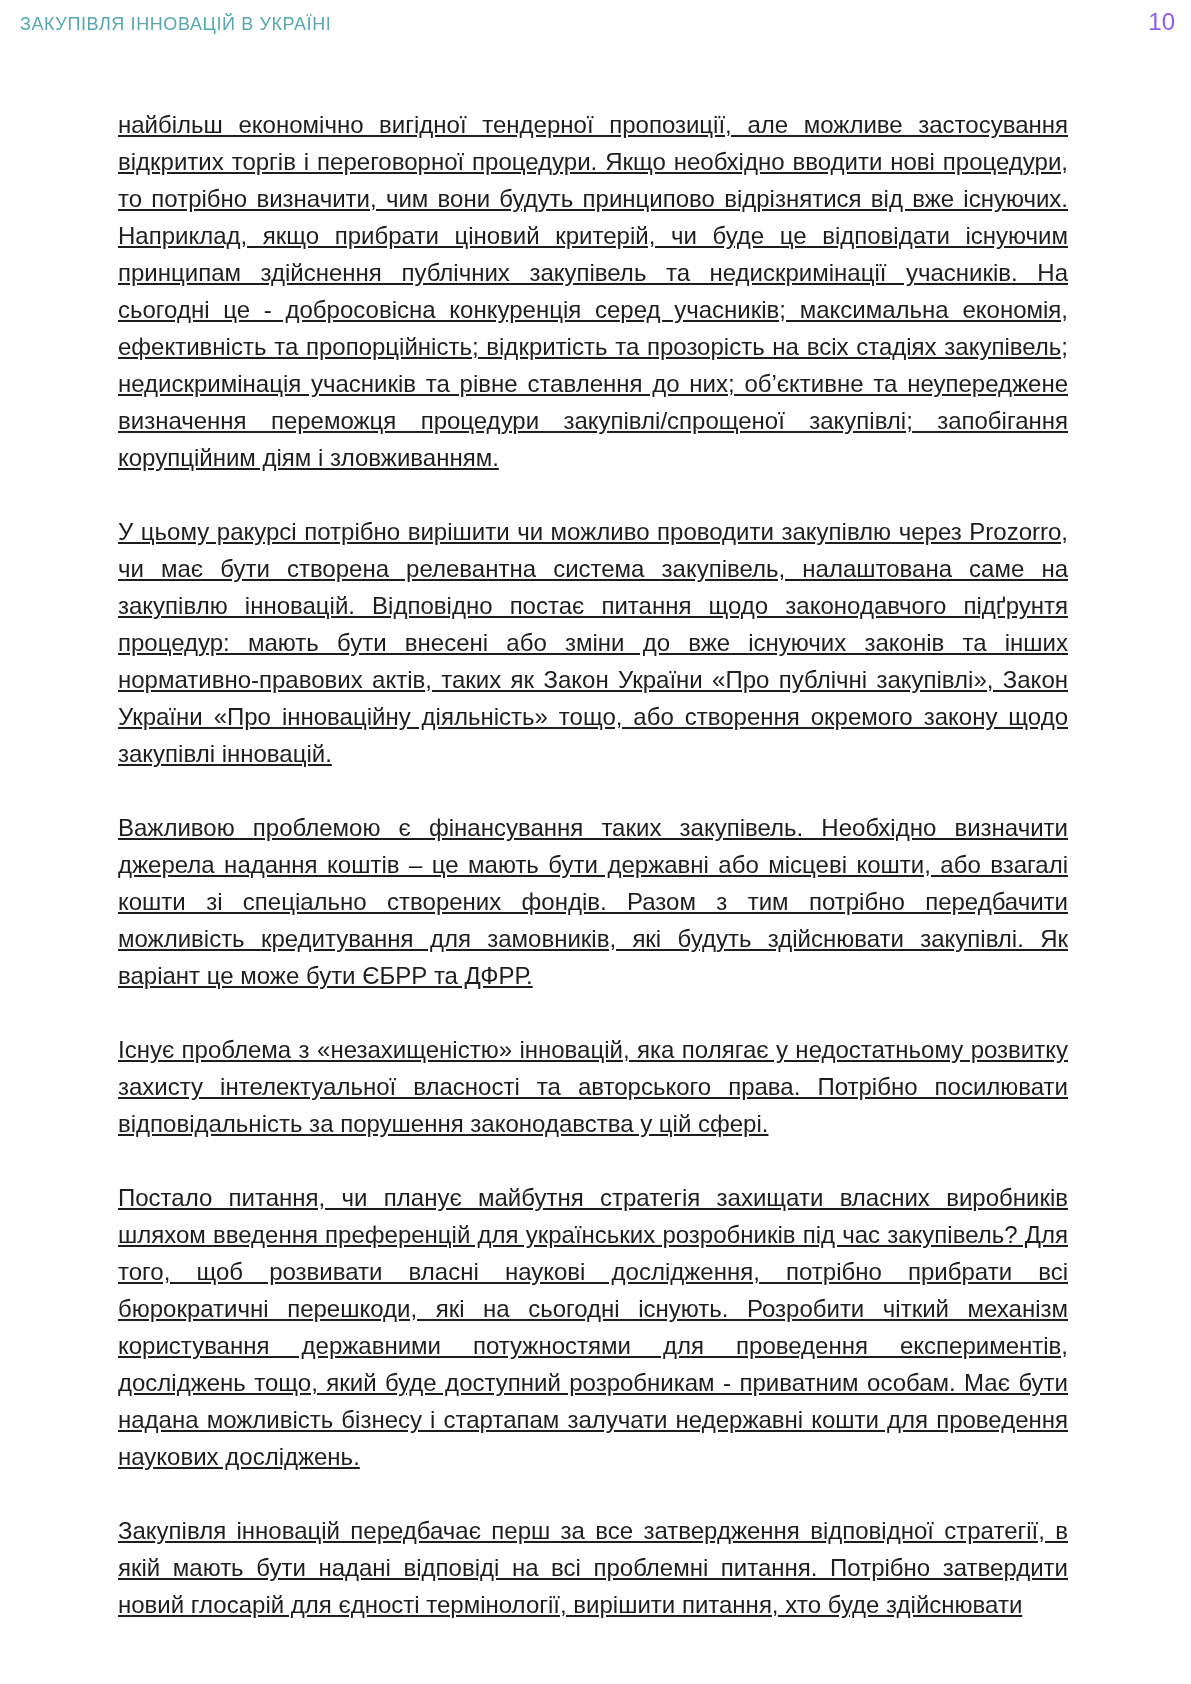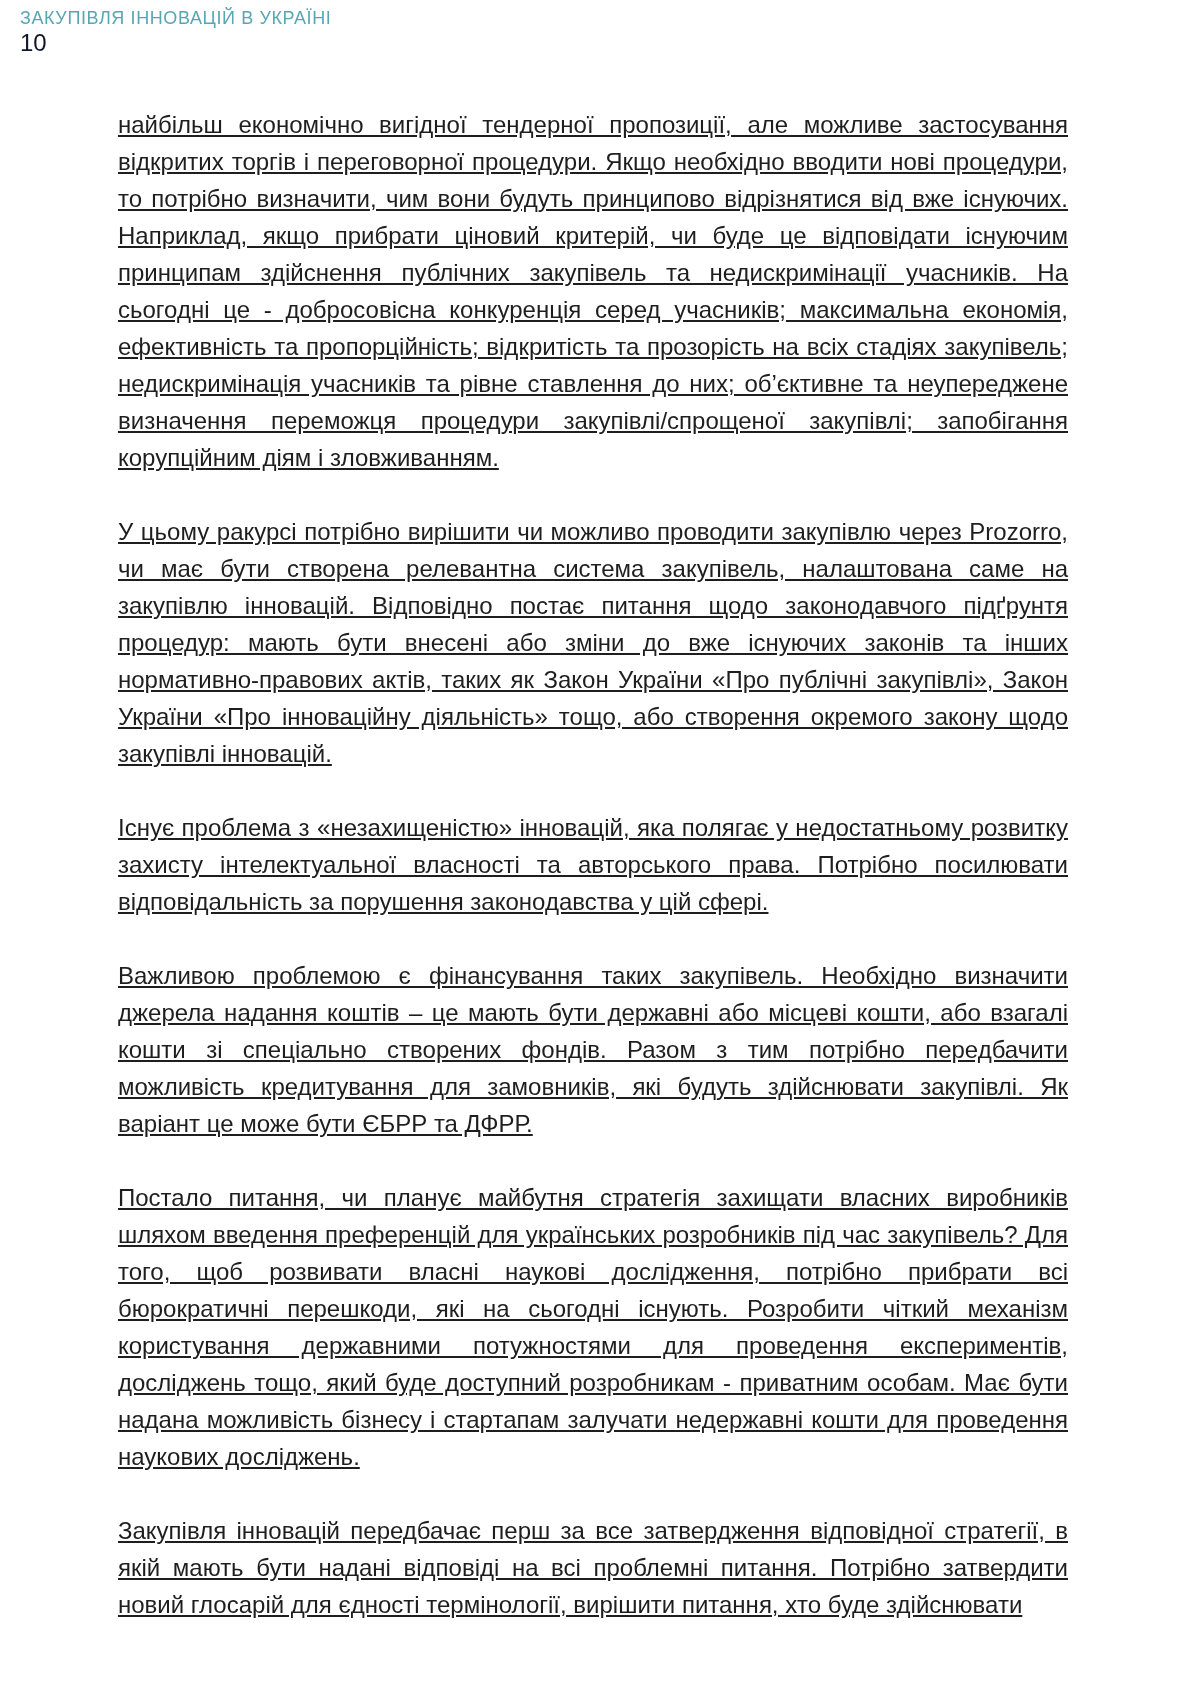--- a/index.html
+++ b/index.html
@@ -16,31 +16,30 @@
     overflow: hidden;
   }
   .page-header {
     position: absolute;
     top: 8px;
     left: 20px;
     right: 16px;
     display: flex;
     justify-content: space-between;
     align-items: baseline;
-    flex-direction: column;
   }
   .header-title {
     color: #57A7B2;
     font-size: 18px;
     font-weight: 400;
     letter-spacing: 0.6px;
     text-transform: uppercase;
   }
   .page-number {
-    color: #0f172a;
+    color: #8b5cf6;
     font-size: 24px;
     font-weight: 300;
   }
   .document-body {
     position: absolute;
     top: 106px;
     left: 118px;
     width: 950px;
   }
   .document-body p {
@@ -62,19 +61,19 @@
 <div class="page">
 
   <header class="page-header">
     <span class="header-title">ЗАКУПІВЛЯ ІННОВАЦІЙ В УКРАЇНІ</span>
     <span class="page-number">10</span>
   </header>
 
   <main class="document-body">
     <p>найбільш економічно вигідної тендерної пропозиції, але можливе застосування відкритих торгів і переговорної процедури. Якщо необхідно вводити нові процедури, то потрібно визначити, чим вони будуть принципово відрізнятися від вже існуючих. Наприклад, якщо прибрати ціновий критерій, чи буде це відповідати існуючим принципам здійснення публічних закупівель та недискримінації учасників. На сьогодні це - добросовісна конкуренція серед учасників; максимальна економія, ефективність та пропорційність; відкритість та прозорість на всіх стадіях закупівель; недискримінація учасників та рівне ставлення до них; об’єктивне та неупереджене визначення переможця процедури закупівлі/спрощеної закупівлі; запобігання корупційним діям і зловживанням.</p>
     <p>У цьому ракурсі потрібно вирішити чи можливо проводити закупівлю через Prozorro, чи має бути створена релевантна система закупівель, налаштована саме на закупівлю інновацій. Відповідно постає питання щодо законодавчого підґрунтя процедур: мають бути внесені або зміни до вже існуючих законів та інших нормативно-правових актів, таких як Закон України «Про публічні закупівлі», Закон України «Про інноваційну діяльність» тощо, або створення окремого закону щодо закупівлі інновацій.</p>
+    <p>Важливою проблемою є фінансування таких закупівель. Необхідно визначити джерела надання коштів – це мають бути державні або місцеві кошти, або взагалі кошти зі спеціально створених фондів. Разом з тим потрібно передбачити можливість кредитування для замовників, які будуть здійснювати закупівлі. Як варіант це може бути ЄБРР та ДФРР.</p>
     <p>Існує проблема з «незахищеністю» інновацій, яка полягає у недостатньому розвитку захисту інтелектуальної власності та авторського права. Потрібно посилювати відповідальність за порушення законодавства у цій сфері.</p>
-    <p>Важливою проблемою є фінансування таких закупівель. Необхідно визначити джерела надання коштів – це мають бути державні або місцеві кошти, або взагалі кошти зі спеціально створених фондів. Разом з тим потрібно передбачити можливість кредитування для замовників, які будуть здійснювати закупівлі. Як варіант це може бути ЄБРР та ДФРР.</p>
     <p>Постало питання, чи планує майбутня стратегія захищати власних виробників шляхом введення преференцій для українських розробників під час закупівель? Для того, щоб розвивати власні наукові дослідження, потрібно прибрати всі бюрократичні перешкоди, які на сьогодні існують. Розробити чіткий механізм користування державними потужностями для проведення експериментів, досліджень тощо, який буде доступний розробникам - приватним особам. Має бути надана можливість бізнесу і стартапам залучати недержавні кошти для проведення наукових досліджень.</p>
     <p>Закупівля інновацій передбачає перш за все затвердження відповідної стратегії, в якій мають бути надані відповіді на всі проблемні питання. Потрібно затвердити новий глосарій для єдності термінології, вирішити питання, хто буде здійснювати</p>
   </main>
 
 </div>
 
 </body></html>

